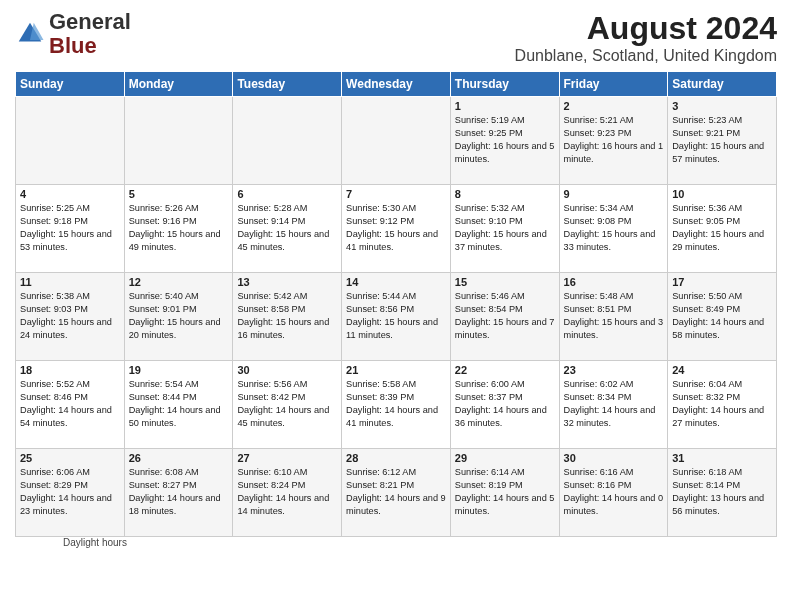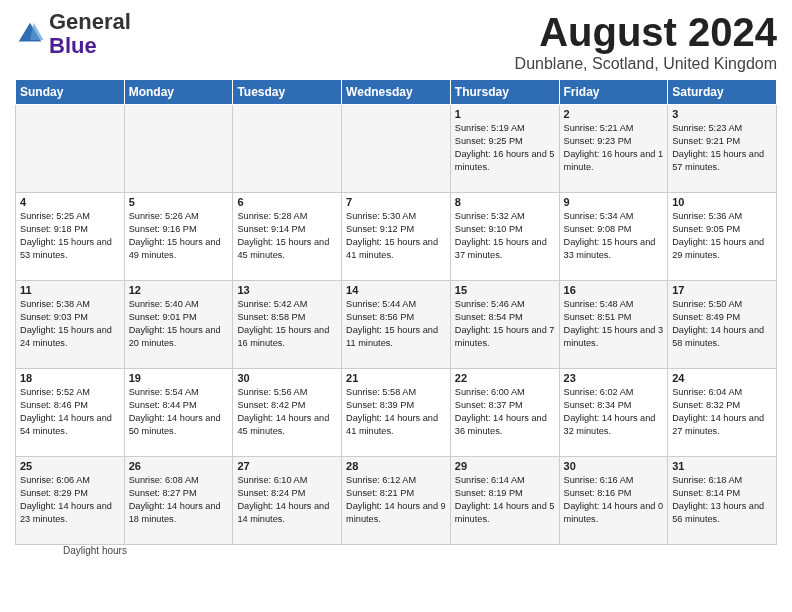--- a/index.html
+++ b/index.html
@@ -25,30 +25,30 @@
       display: flex;
       align-items: center;
       gap: 4px;
     }
     .logo-text {
       font-size: 22px;
       font-weight: bold;
       line-height: 1.1;
     }
     .logo-general { color: #333; }
-    .logo-blue { color: #4c1d95; }
+    .logo-blue { color: #7f1d1d; }
     .logo-icon {
       width: 30px;
       height: 30px;
     }
     .title-block {
       text-align: right;
     }
     .main-title {
-      font-size: 40px;
+      font-size: 32px;
       font-weight: bold;
       color: #222;
     }
     .subtitle {
       font-size: 16px;
       color: #444;
       font-weight: normal;
     }
     table {
       width: 100%;

